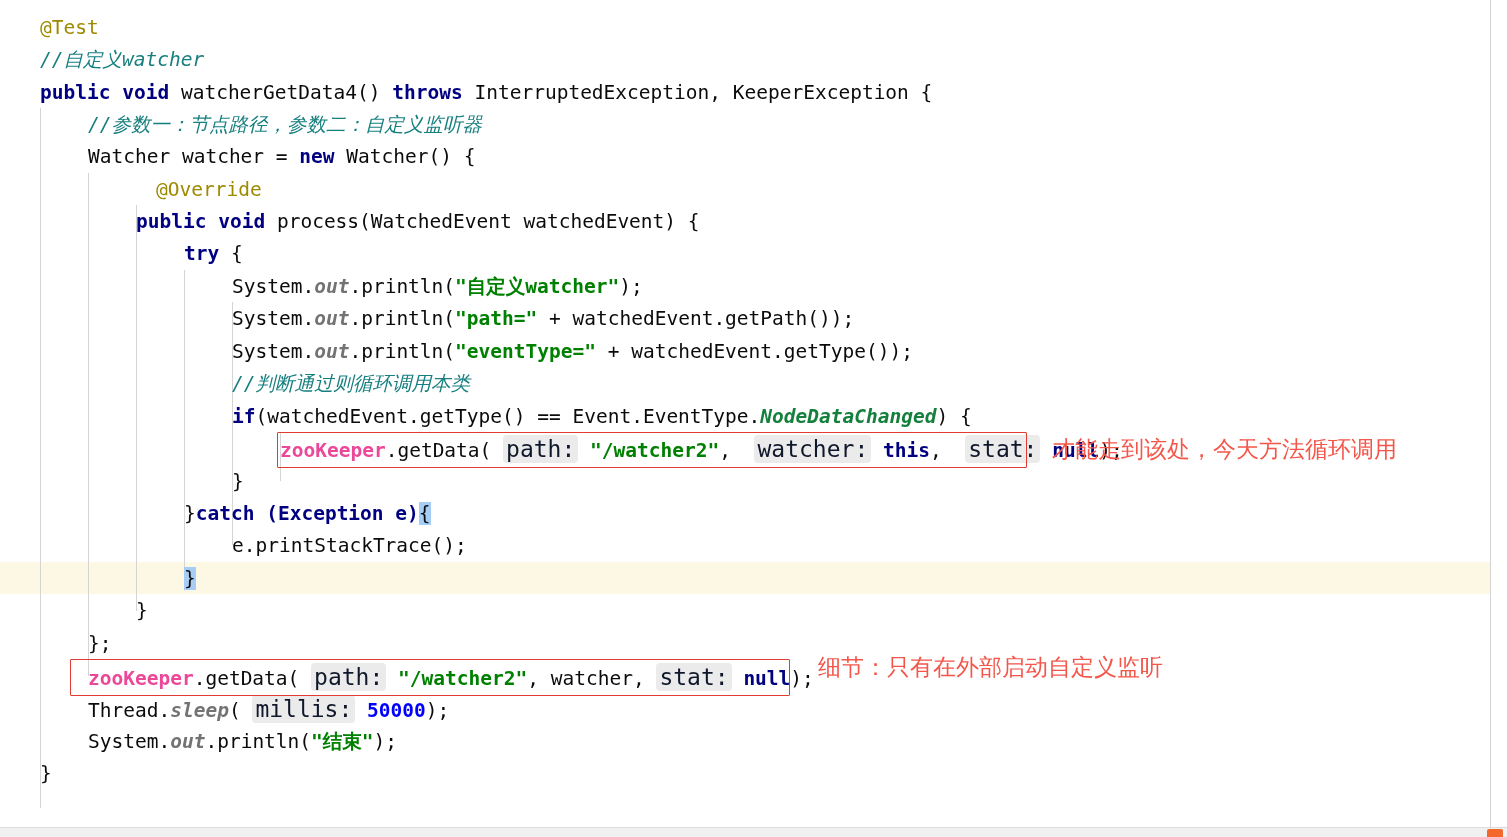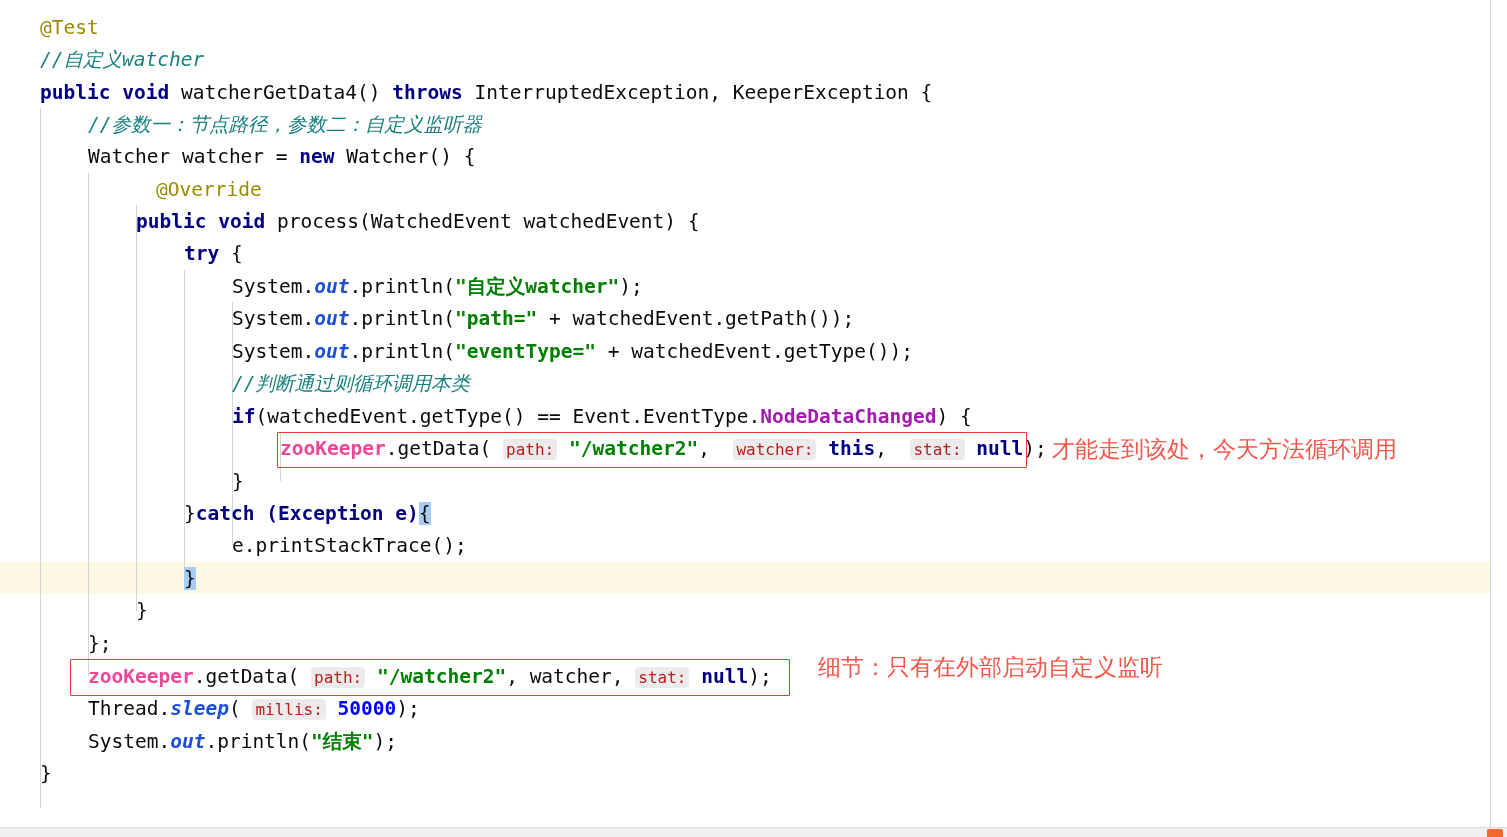--- a/index.html
+++ b/index.html
@@ -66,30 +66,30 @@
     letter-spacing: 0px;
     color: #0b0b0b;
   }
 
   
   .kw      { color: #000080; font-weight: bold; }
   .anno    { color: #9e8a00; }
   .cmt     { color: #177f7f; font-style: italic; }
   .str     { color: #008000; font-weight: bold; }
   .num     { color: #0000ff; font-weight: bold; }
-  .field   { color: #1d4ed8; font-style: italic; font-weight: bold; }
+  .field   { color: #737373; font-style: italic; font-weight: bold; }
   .fieldb  { color: #ec4899; font-weight: bold; }
-  .enumc   { color: #a21caf; font-weight: bold; }
+  .enumc   { color: #15803d; font-style: italic; font-weight: bold; }
   .plain   { color: #0b0b0b; }
 
   
   .hint {
     background: #ebebeb;
-    color: #b91c1c;
-    font-size: 16px;
+    color: #0f172a;
+    font-size: 23px;
     border-radius: 4px;
     padding: 1px 3px;
     font-style: normal;
     font-weight: normal;
   }
 
   
   .brace-hl {
     background: #a5cdf5;
   }

